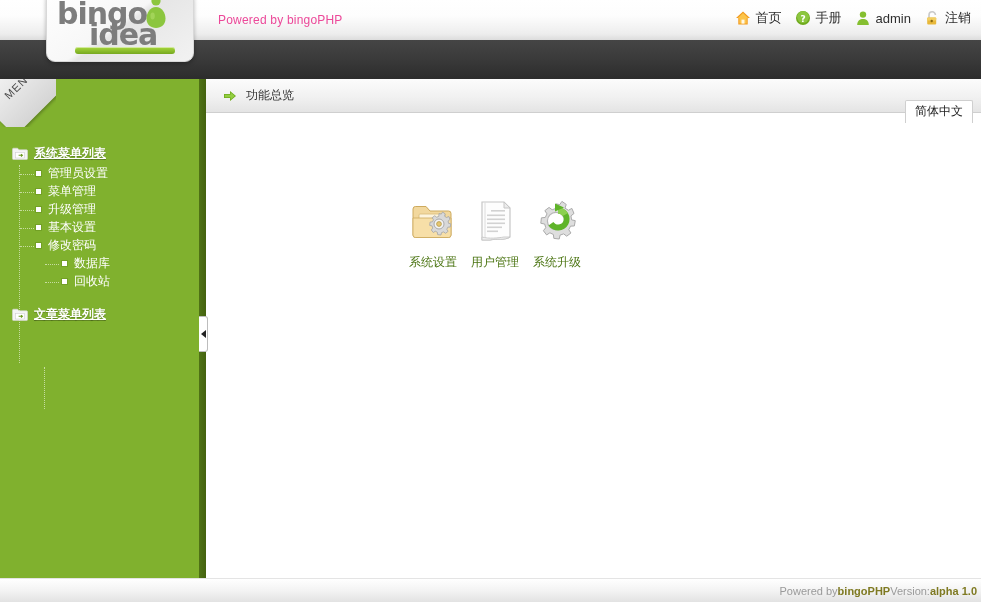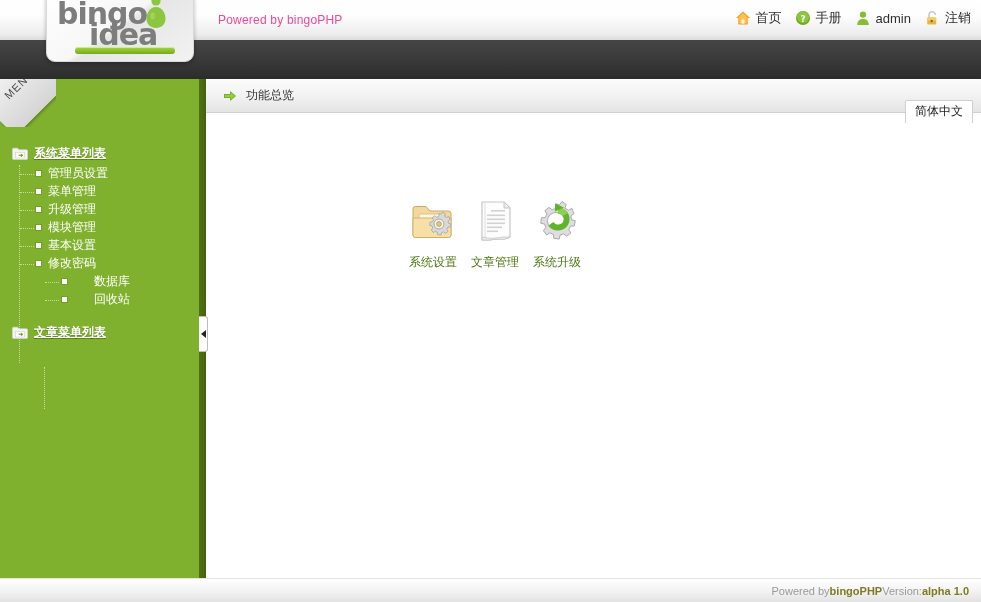--- a/index.html
+++ b/index.html
@@ -98,21 +98,21 @@
   }
   .t-root { padding-left: 12px; margin-bottom: 3px; }
   .t-root .t-label {
     font-size: 12px; font-weight: bold; color: #ffffff;
     text-shadow: 0 1px 1px rgba(0,0,0,.25); margin-left: 6px; text-decoration: underline;
   }
   .t-leaf { padding-left: 36px; }
   .t-leaf .t-label { font-size: 12px; color: #ffffff; margin-left: 7px; }
   .t-sub { padding-left: 36px; margin-top: 2px; margin-bottom: 2px; }
   .t-sub .t-label { font-size: 12px; color: #ffffff; margin-left: 6px; }
-  .t-leaf2 { padding-left: 62px; gap: 20px; }
+  .t-leaf2 { padding-left: 62px; }
   .t-leaf2 .t-label { font-size: 12px; color: #ffffff; margin-left: 7px; }
 
   .bullet {
     width: 5px; height: 5px; background: #ffffff; display: inline-block;
     box-shadow: 0 0 0 1px rgba(90,130,20,.35);
   }
   .folder-ico { width: 16px; height: 13px; display: block; }
   .toggle-box {
     position: absolute; left: 13px; top: 3px;
     width: 11px; height: 11px; background: #9ac13f;
@@ -165,21 +165,21 @@
   .tile-img { width: 48px; height: 48px; display: block; }
   .tile-label {
     margin-top: 9px; font-size: 12px; color: #4a7411; white-space: nowrap;
   }
 
   
   .footer {
     position: absolute; left: 0; top: 578px; width: 981px; height: 24px;
     background: linear-gradient(to bottom, #ffffff 0%, #f2f2f2 55%, #e2e2e2 100%);
     border-top: 1px solid #e4e4e4;
-    display: flex; align-items: center; justify-content: flex-end; padding-right: 12px;
+    display: flex; align-items: center; justify-content: flex-end; padding-right: 4px;
   }
   .footer span { font-size: 11px; color: #9a9a9a; }
   .footer .hl { color: #7f7a22; font-weight: bold; }
 </style>
 </head>
 <body>
 
 <div id="app">
 
   <div class="topbar"></div>
@@ -259,25 +259,20 @@
       </div>
       <div class="t-row t-leaf">
         <div class="dotline-h" style="left:20px;top:9px;width:14px;"></div>
         <span class="bullet"></span>
         <span class="t-label">菜单管理</span>
       </div>
       <div class="t-row t-leaf">
         <div class="dotline-h" style="left:20px;top:9px;width:14px;"></div>
         <span class="bullet"></span>
         <span class="t-label">升级管理</span>
-      </div>
-      <div class="t-row t-leaf">
-        <div class="dotline-h" style="left:20px;top:9px;width:14px;"></div>
-        <span class="bullet"></span>
-        <span class="t-label">模块管理</span>
       </div>
       <div class="t-row t-leaf">
         <div class="dotline-h" style="left:20px;top:9px;width:14px;"></div>
         <span class="bullet"></span>
         <span class="t-label">基本设置</span>
       </div>
       <div class="t-row t-leaf">
         <div class="dotline-h" style="left:20px;top:9px;width:14px;"></div>
         <span class="bullet"></span>
         <span class="t-label">修改密码</span>
@@ -346,21 +341,21 @@
             <rect x="20" y="13" width="14" height="1.6"></rect>
             <rect x="16" y="17.5" width="18" height="1.6"></rect>
             <rect x="16" y="21.5" width="18" height="1.6"></rect>
             <rect x="16" y="25.5" width="18" height="1.6"></rect>
             <rect x="16" y="29.5" width="15" height="1.6"></rect>
             <rect x="16" y="33.5" width="11" height="1.6"></rect>
           </g>
           <path d="M14 5 L14 43" stroke="#dcdcdc" stroke-width="1"></path>
           <path d="M11 40 C18 42 27 41 33 40 L39 40 C33 44 26 41 19 43 L11 43 Z" fill="#f1f1f1" stroke="#c6c6c6" stroke-width=".9"></path>
         </svg>
-        <span class="tile-label">文章管理</span>
+        <span class="tile-label">用户管理</span>
       </a>
 
       <a class="tile">
         <svg class="tile-img" viewBox="0 0 48 48">
           <g transform="translate(23,24)">
             <path d="M0 -19 L4.2 -18.2 L6.6 -21.8 L11.4 -18.4 L10 -14.3 L13.8 -11.9 L17.6 -14 L20 -8.4 L16.6 -5.7 L17.3 -1.3 L21.4 -0.4 L20.4 5.5 L16.1 5.7 L14.2 9.7 L16.6 13.3 L11.9 16.9 L8.5 14.3 L4.5 15.7 L3.6 20 L-2.4 19.3 L-2.9 15 L-6.8 13.1 L-10.4 15.5 L-14 10.8 L-11.4 7.4 L-12.6 3.4 L-16.9 2.5 L-16.2 -3.5 L-11.9 -4 L-10 -7.9 L-12.4 -11.5 L-7.7 -15.1 L-4.3 -12.5 L-0.3 -13.9 Z" fill="#dedede" stroke="#a9a9a9" stroke-width="1.1" transform="scale(0.9)"></path>
             <circle cx="0" cy="0" r="8.6" fill="#ffffff" stroke="#b6b6b6" stroke-width="1.2"></circle>
           </g>
           <g transform="translate(25,22)">
             <path d="M0 -11.5 A11.5 11.5 0 1 1 -9.5 6.4 L-4.6 3 A5.6 5.6 0 1 0 0 -5.6 Z" fill="#5fb429"></path>

